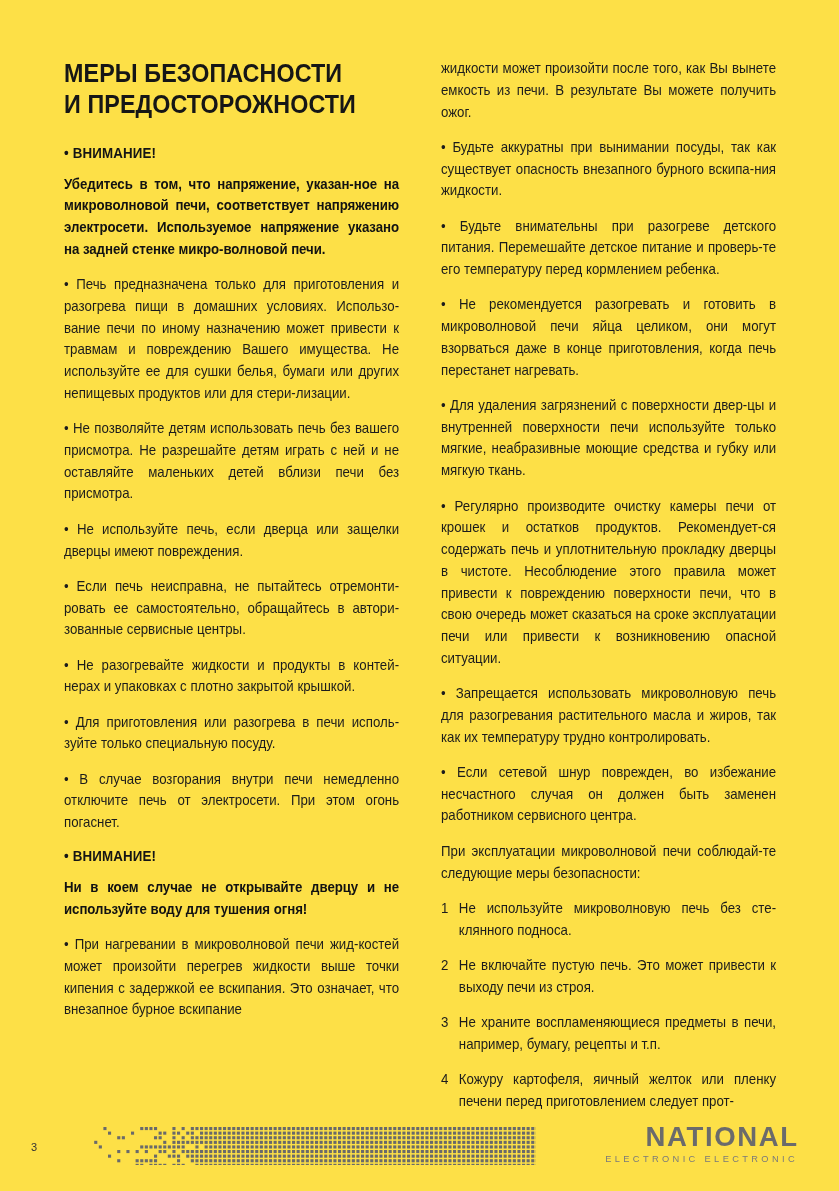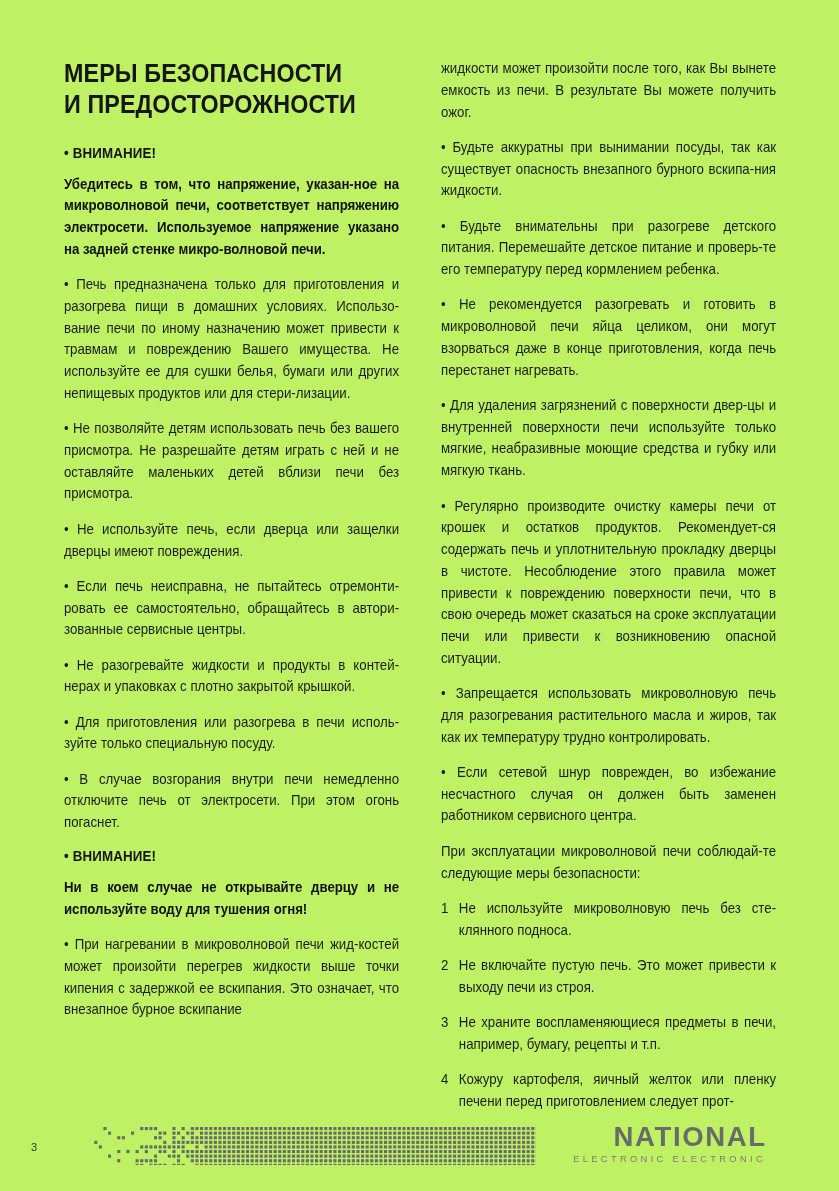--- a/index.html
+++ b/index.html
@@ -13,21 +13,21 @@
   body {
     font-family: "Liberation Sans", sans-serif;
     color: #1a1a1a;
     position: relative;
     overflow: hidden;
   }
 
   .page {
     position: absolute;
     inset: 0;
-    background: #bef264;
+    background: #fde047;
   }
 
   
   .columns {
     position: absolute;
     left: 64px;
     top: 58px;
     width: 712px;
     height: 1040px;
     display: flex;
@@ -134,21 +134,21 @@
     left: 62px;
     bottom: 26px;
     width: 474px;
     height: 38px;
     overflow: hidden;
   }
   .dot-band svg { display: block; }
 
   .logo {
     position: absolute;
-    right: 72px;
+    right: 40px;
     bottom: 27px;
     text-align: right;
     color: #6e6e6e;
   }
   .logo-main {
     font-size: 27px;
     font-weight: 700;
     letter-spacing: 1.6px;
     line-height: 1;
     color: #6b6b6b;

